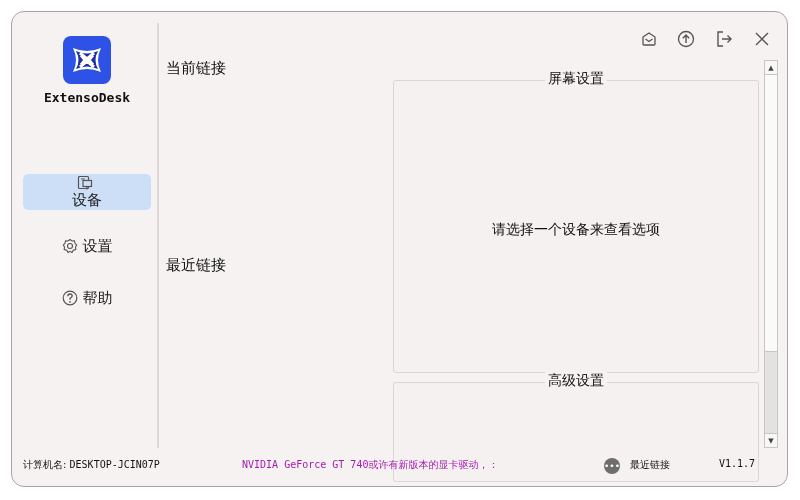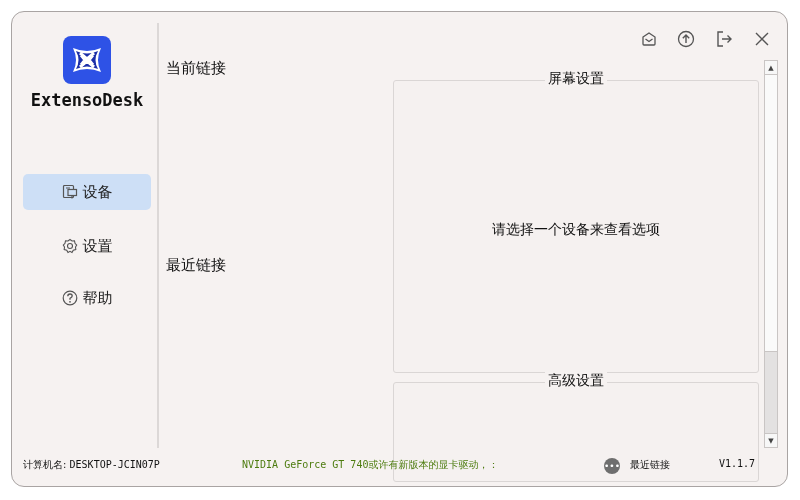--- a/index.html
+++ b/index.html
@@ -2,25 +2,25 @@
 <html><head>
 <meta charset="utf-8">
 <style>
   html,body{margin:0;padding:0;width:800px;height:500px;background:#ffffff;overflow:hidden;
     font-family:"DejaVu Sans","Liberation Sans",sans-serif;}
   .window{position:absolute;left:11px;top:11px;width:777px;height:476px;background:#f6f2f1;
     border:1px solid #a9a4a3;border-radius:13px;box-sizing:border-box;overflow:hidden;}
   .sidebar-divider{position:absolute;left:145px;top:11px;width:2px;height:425px;background:#dcd8d7;}
   .logo{position:absolute;left:51px;top:24px;width:48px;height:48px;background:#2e52e6;border-radius:8px;}
   .logo svg{position:absolute;left:6px;top:6px;}
-  .app-name{position:absolute;left:0;top:78px;width:150px;text-align:center;font-weight:bold;font-size:17px;color:#111;
+  .app-name{position:absolute;left:0;top:78px;width:150px;text-align:center;font-weight:bold;font-size:13px;color:#111;
     font-family:"DejaVu Sans Mono","Liberation Mono",monospace;}
   .nav-item{position:absolute;left:11px;width:128px;height:36px;border-radius:5px;display:flex;align-items:center;justify-content:center;
     font-size:15px;color:#222;cursor:pointer;}
-  .nav-item.active{background:#cddff6;}
+  .nav-item.active{background:#cddff6;flex-direction:column;}
   .nav-item svg{margin-right:5px;}
   .section-label{position:absolute;left:154px;font-size:15px;color:#111;}
   .group{position:absolute;left:381px;width:366px;border:1px solid #dad6d5;border-radius:3px;box-sizing:border-box;background:#f5f1f0;}
   .group-title{position:absolute;top:-11px;left:0;right:0;text-align:center;font-size:14px;color:#111;}
   .group-title span{background:#f6f2f1;padding:0 3px;}
   .placeholder{position:absolute;left:0;right:0;top:140px;text-align:center;font-size:14px;color:#111;}
   .scrollbar{position:absolute;left:752px;top:48px;width:14px;height:388px;border:1px solid #c9c5c4;box-sizing:border-box;background:#e3e1e1;}
   .scroll-btn{position:absolute;left:0;width:12px;height:13px;background:#f7f7f7;border-bottom:1px solid #c9c5c4;display:flex;align-items:center;justify-content:center;font-size:7px;color:#444;}
   .scroll-btn.down{bottom:0;border-bottom:none;border-top:1px solid #c9c5c4;}
   .scroll-thumb{position:absolute;left:0;top:14px;width:12px;height:276px;background:#fafafa;border-bottom:1px solid #c9c5c4;}
@@ -110,17 +110,17 @@
     <div class="scroll-thumb"></div>
     <div class="scroll-btn down">
         <span>▼</span>
       </div>
   </div>
 
   <div class="status" style="left:11px;color:#111;">
     <span>计算机名:</span>
     <span class="mono">DESKTOP-JCIN07P</span>
   </div>
-  <div class="status mono" style="left:230px;width:357px;overflow:hidden;white-space:nowrap;color:#4d7c0f;">NVIDIA GeForce GT 740或许有新版本的显卡驱动，：</div>
+  <div class="status mono" style="left:230px;width:357px;overflow:hidden;white-space:nowrap;color:#a21caf;">NVIDIA GeForce GT 740或许有新版本的显卡驱动，：</div>
   <div class="status" style="left:592px;top:446px;width:16px;height:16px;border-radius:50%;background:#6e6e6e;display:flex;align-items:center;justify-content:center;color:#fff;font-size:9px;line-height:16px;">•••</div>
   <div class="status" style="left:618px;color:#111;">最近链接</div>
   <div class="status mono" style="left:707px;color:#111;">V1.1.7</div>
 </div>
 
 </body></html>

